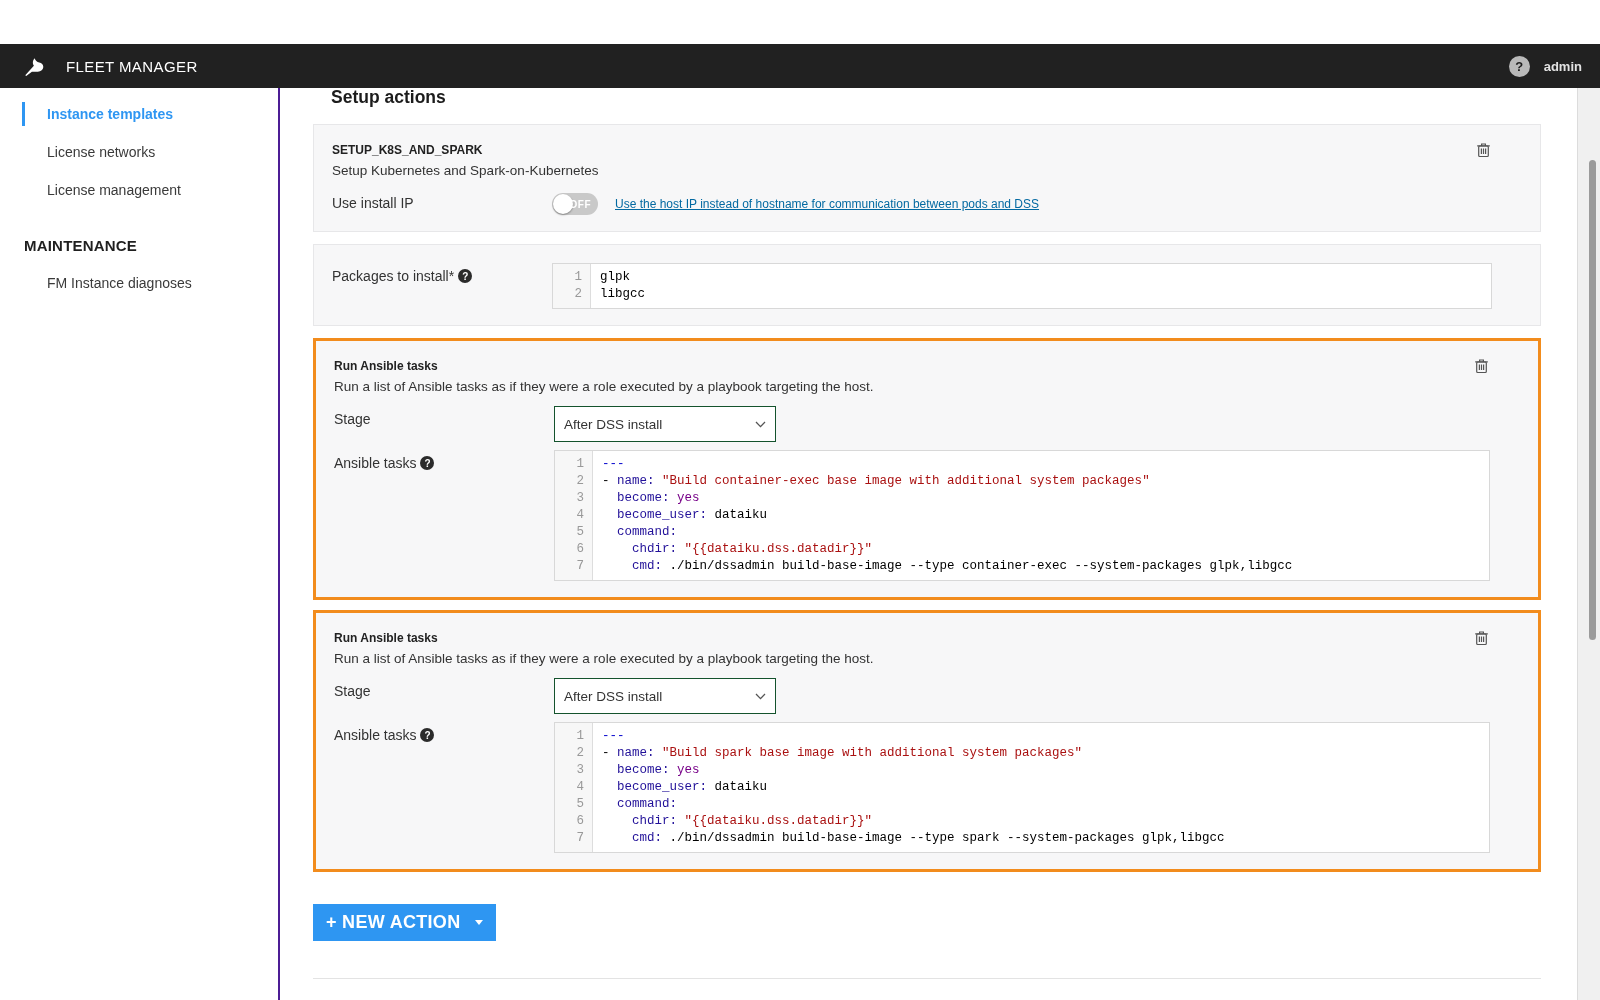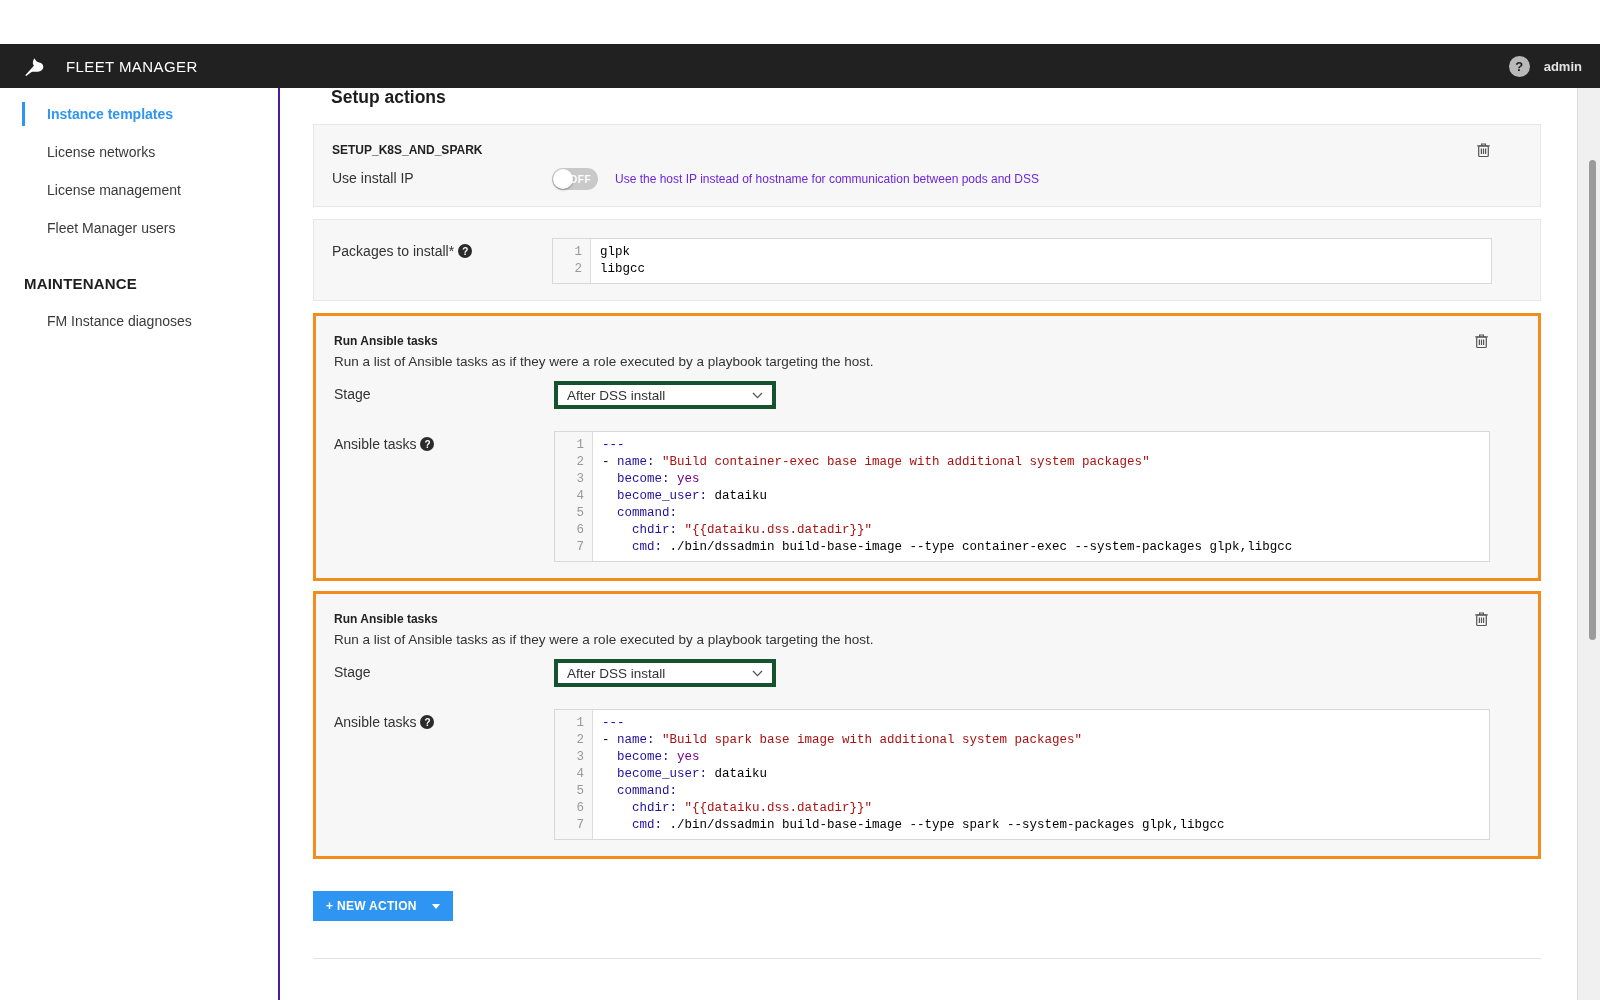--- a/index.html
+++ b/index.html
@@ -47,47 +47,47 @@
   .help-dot { width:14px; height:14px; border-radius:50%; background:#2b2b2b; color:#fff;
     font-size:10px; font-weight:700; display:inline-flex; align-items:center; justify-content:center; flex-shrink:0; }
 
   
   .toggle { position:relative; width:46px; height:22px; border-radius:11px; background:#c9c9c9;
     cursor:pointer; flex-shrink:0; margin-top:3px; }
   .toggle-knob { position:absolute; left:1px; top:1px; width:20px; height:20px; border-radius:50%;
     background:#fff; box-shadow:0 1px 2px rgba(0,0,0,.35); }
   .toggle-state { position:absolute; right:7px; top:50%; transform:translateY(-50%);
     color:#fff; font-size:10px; font-weight:700; letter-spacing:.5px; }
-  .toggle-help { font-size:12px; color:#6d28d9; margin-left:17px; padding-top:7px; }
-
-  
-  .select { width:222px; height:28px; background:#fff; border:4px solid #14532d;
+  .toggle-help { font-size:12px; color:#0369a1; margin-left:17px; padding-top:7px;text-decoration:underline; }
+
+  
+  .select { width:222px; height:36px; background:#fff; border:1px solid #14532d;
     display:flex; align-items:center; justify-content:space-between; padding:0 9px;
-    font-size:13.5px; color:#333; cursor:pointer; margin-bottom:22px; }
+    font-size:13.5px; color:#333; cursor:pointer; margin-bottom:8px; }
   .select svg { flex-shrink:0; }
 
   
   .editor { flex:1; margin-right:30px; position:relative; background:#fff; border:1px solid #d8d8d8;
     font-family:"Liberation Mono","DejaVu Sans Mono",monospace; font-size:12.5px; line-height:17px;
     padding:5px 0; cursor:text; }
   .editor-gutter { position:absolute; left:0; top:0; bottom:0; width:38px; background:#f7f7f7;
     border-right:1px solid #ddd; }
   .code-line { display:flex; position:relative; z-index:1; }
   .line-num { width:38px; flex-shrink:0; text-align:right; padding-right:9px; color:#999; user-select:none; }
   .line-content { white-space:pre; padding-left:9px; color:#000; }
   .tok-plain { color:#000; }
   .tok-def { color:var(--color-code_def,#0000cc); }
   .tok-key { color:var(--color-code_key,#221199); }
   .tok-string { color:var(--color-code_string,#aa1111); }
   .tok-keyword { color:var(--color-code_keyword,#770088); }
 
   
   .new-action { display:inline-flex; align-items:center; gap:15px; margin:22px 0 0 0;
     background:var(--color-accent,#2e96f2); color:#fff; border:none; cursor:pointer;
-    font-family:inherit; font-size:12px; font-weight:700; letter-spacing:.3px; padding:8px 13px; }
+    font-family:inherit; font-size:18px; font-weight:700; letter-spacing:.3px; padding:8px 13px; }
   .caret-down { width:0; height:0; border-left:4px solid transparent; border-right:4px solid transparent;
     border-top:5px solid #fff; display:inline-block; }
 
   .bottom-divider { margin-top:37px; border-top:1px solid #e3e3e3; height:18px; }
 
   
   .scroll-gutter { position:fixed; top:67px; right:0; bottom:0; width:23px; background:#f0f0f0;
     border-left:1px solid #dcdcdc; z-index:25; }
   .scroll-thumb { position:absolute; top:93px; right:4px; width:7px; height:480px;
     background:#9b9b9b; border-radius:4px; cursor:pointer; }
@@ -116,24 +116,20 @@
       <span>Instance templates</span>
     </div>
     <div class="nav-item">
       
       <span>License networks</span>
     </div>
     <div class="nav-item">
       
       <span>License management</span>
     </div>
-    <div class="nav-item">
-      
-      <span>Fleet Manager users</span>
-    </div>
   </div>
   <div class="section">
     <div class="section-title">MAINTENANCE</div>
     <div class="nav-item">
       
       <span>FM Instance diagnoses</span>
     </div>
   </div>
 </nav>
 
@@ -147,20 +143,21 @@
     <section class="card">
       <button class="trash-btn">
         <svg width="15" height="16" viewBox="0 0 15 16">
           <g fill="none" stroke="#555" stroke-width="1.2">
             <rect x="2.7" y="4" width="9.6" height="10.5" rx="1"></rect>
             <path d="M1.2 3.8h12.6M5.6 3.4V2h3.8v1.4M5.4 6.5v5.6M7.5 6.5v5.6M9.6 6.5v5.6"></path>
           </g>
         </svg>
       </button>
       <h2 class="card-title">SETUP_K8S_AND_SPARK</h2>
+      <p class="card-desc">Setup Kubernetes and Spark-on-Kubernetes</p>
       <div class="field-row">
         <div class="field-label">Use install IP</div>
         <div class="toggle">
           <span class="toggle-knob"></span>
           <span class="toggle-state">OFF</span>
         </div>
         <div class="toggle-help">Use the host IP instead of hostname for communication between pods and DSS</div>
       </div>
     </section>
 

